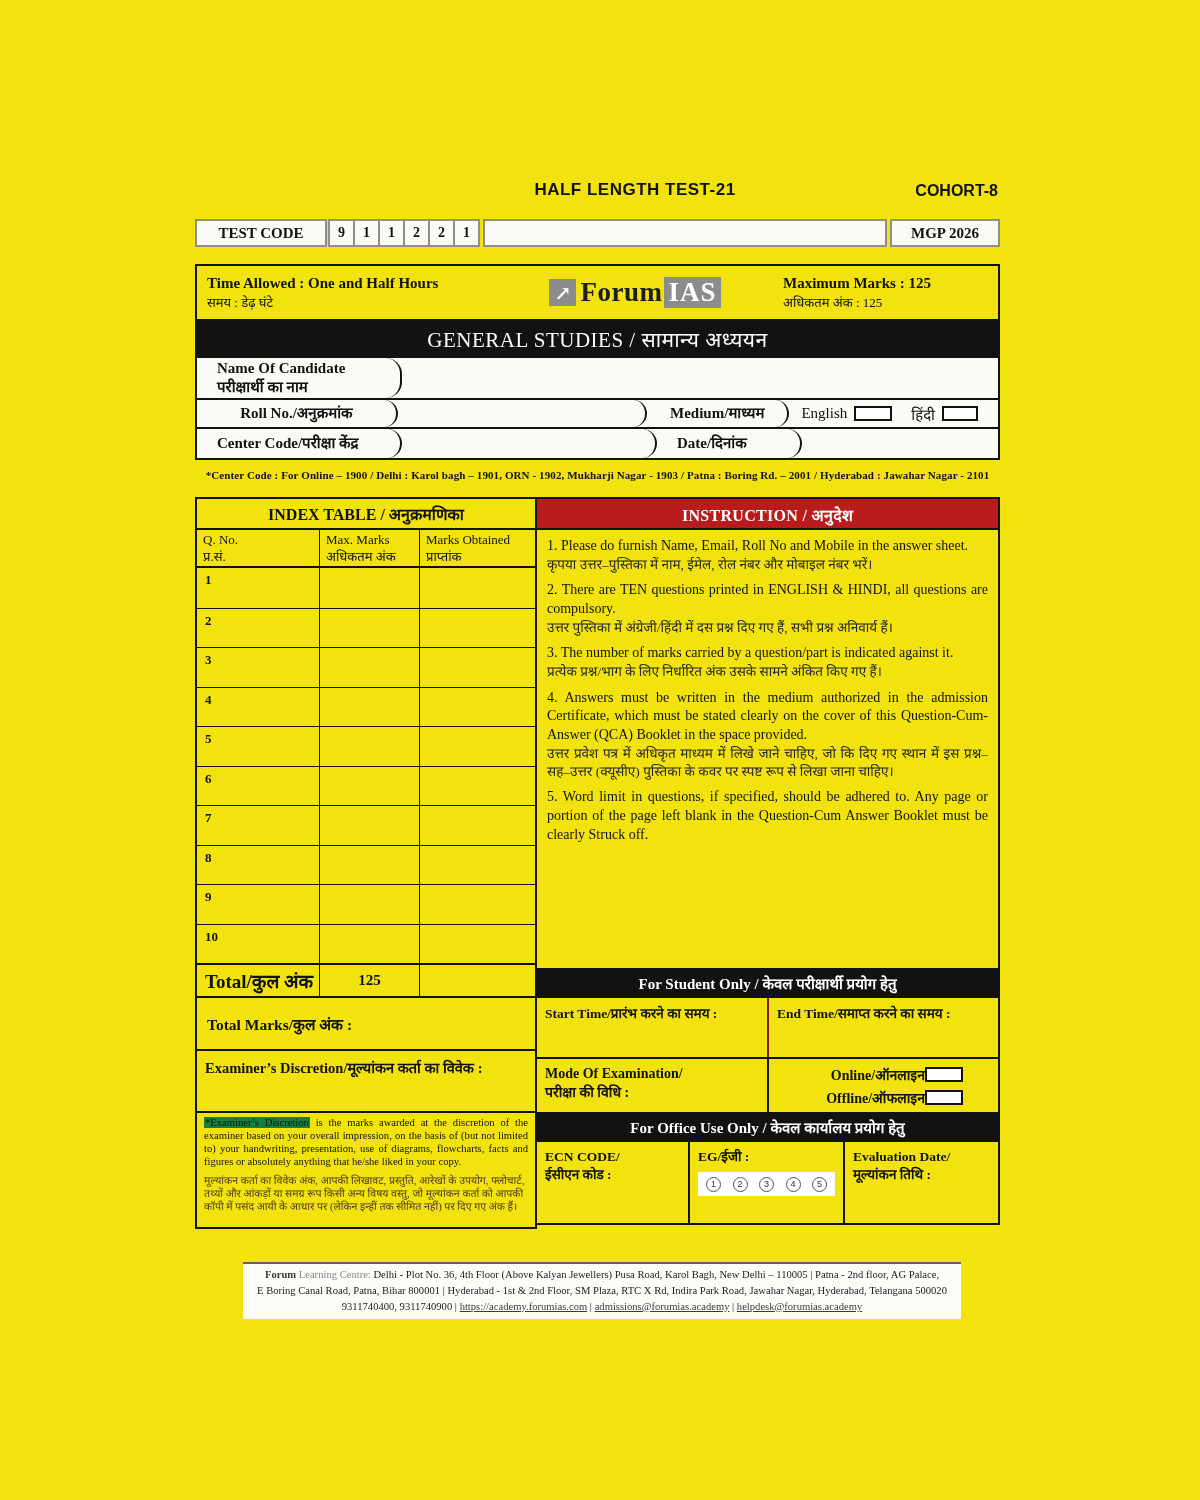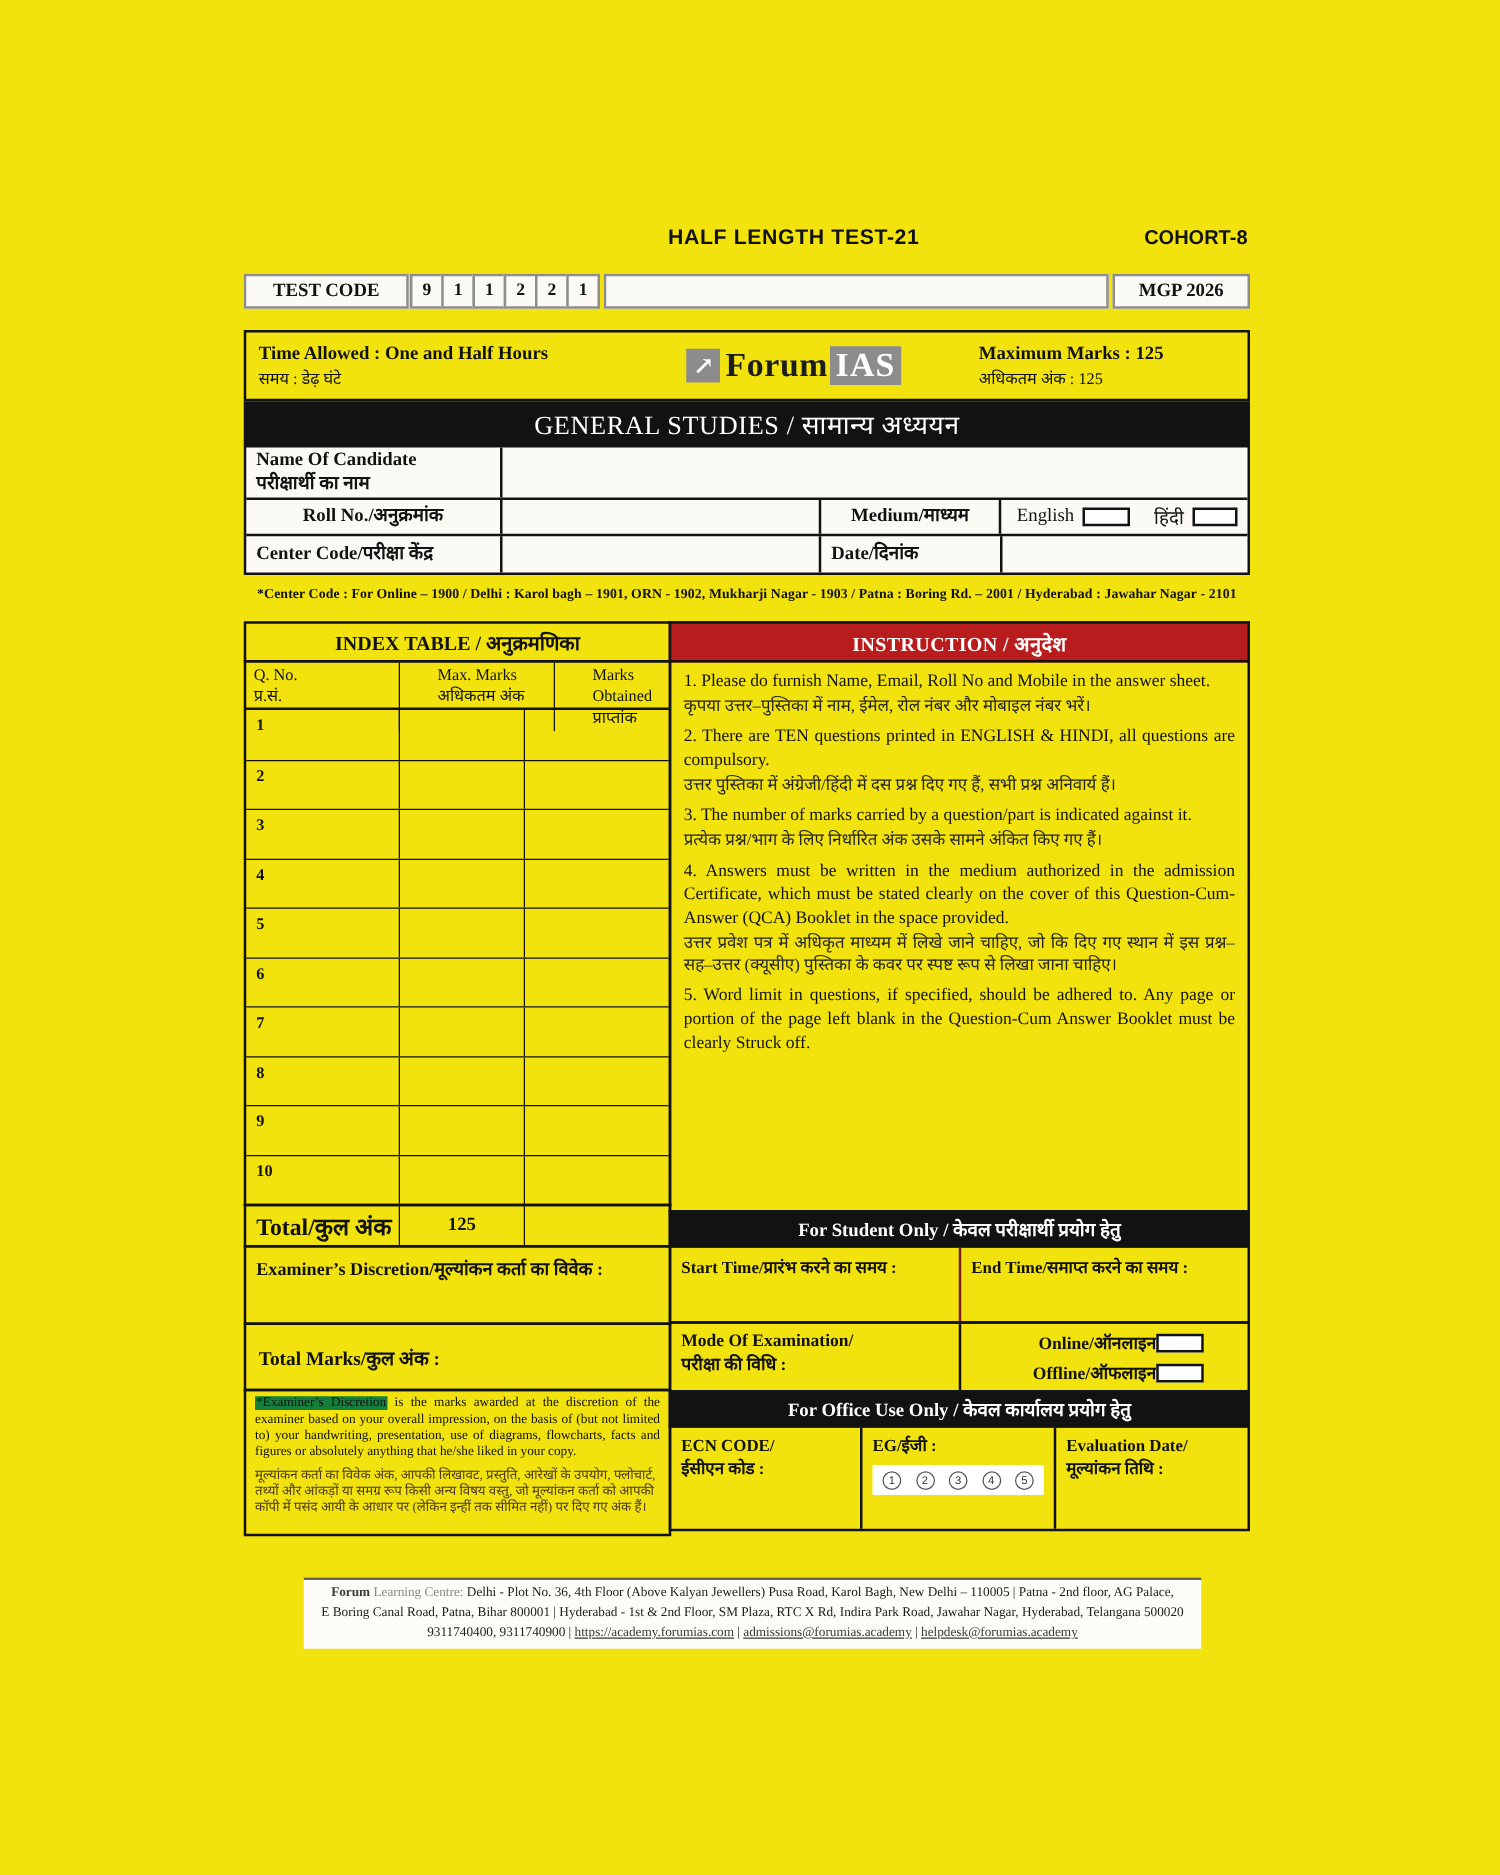--- a/index.html
+++ b/index.html
@@ -54,21 +54,21 @@
   
   .gs-bar { position:absolute; top:141px; left:0; width:100%; height:35px;
     background:#121212; color:#fff; display:flex; align-items:center; justify-content:center;
     font-size:21px; letter-spacing:.5px; }
 
   
   .cand { position:absolute; top:176px; left:0; width:100%; height:104px;
     border:2px solid #121212; background:#FBFAF5; }
   .cand-row { display:flex; border-bottom:2px solid #121212; }
   .cand-row:last-child { border-bottom:none; }
-  .cand-cell { border-right:2px solid #121212; padding:2px 8px; display:flex; flex-direction:column; justify-content:center; }
+  .cand-cell { border-right:2px solid #121212; padding:2px 20px; display:flex; flex-direction:column; justify-content:center;border-radius:16px; }
   .cand-cell:last-child { border-right:none; }
   .cand-label { font-weight:bold; font-size:15px; line-height:1.25; }
   .r1 { height:42px; } .r2 { height:29px;text-align:center; } .r3 { height:29px; }
   .w-label { width:205px; } .w-value { flex:1; } .w-mid { width:255px; } .w-med { width:145px; }
   .medium-zone { flex-direction:row !important; align-items:center; gap:7px; padding-left:12px !important; }
   .medium-zone .mtxt { font-size:15px; }
   .checkbox { width:38px; height:15px; background:#fff; border:2.5px solid #121212; display:inline-block; }
   .checkbox.small { width:36px; }
 
   
@@ -78,21 +78,21 @@
   
   .main { position:absolute; top:317px; left:0; width:100%; height:740px; }
   .colL { position:absolute; left:0; top:0; width:342px; }
   .colR { position:absolute; left:340px; top:0; width:465px; }
 
   .blk { border:2px solid #121212; margin-top:-2px; background:transparent; }
   .blk:first-child { margin-top:0; }
 
   .idx-title { height:33px; display:flex; align-items:center; justify-content:center;
     font-weight:bold; font-size:16px; }
-  .idx-head { height:40px; display:grid; grid-template-columns:123px 100px 1fr;gap:24px; }
+  .idx-head { height:40px; display:grid; grid-template-columns:123px 100px 1fr; }
   .idx-head > div { border-right:1.5px solid #121212; padding:2px 6px; font-size:13px; line-height:1.3; }
   .idx-head > div:last-child { border-right:none; }
   .idx-body {} 
   .idx-row { display:grid; grid-template-columns:123px 100px 1fr; height:39.5px;
     border-top:1.5px solid #121212; }
   .idx-row > div { border-right:1.5px solid #121212; }
   .idx-row > div:last-child { border-right:none; }
   .idx-qno { font-weight:bold; font-size:13px; padding:4px 8px; }
   .idx-total { display:grid; grid-template-columns:123px 100px 1fr; height:35px; border-top:2px solid #121212; }
   .idx-total > div { border-right:1.5px solid #121212; display:flex; align-items:center; }
@@ -292,25 +292,25 @@
             <div class="idx-qno">10</div>
             <div></div>
             <div></div>
           </div>
         </div>
       <div class="blk idx-total">
         <div class="t1">Total/कुल अंक</div>
         <div class="t2">125</div>
         <div></div>
       </div>
+      <div class="blk total-marks">
+        <span>Total Marks/कुल अंक :</span>
+      </div>
       <div class="blk exam-discretion">
         <span>Examiner’s Discretion/मूल्यांकन कर्ता का विवेक :</span>
-      </div>
-      <div class="blk total-marks">
-        <span>Total Marks/कुल अंक :</span>
       </div>
       <div class="blk fineprint">
         <div class="fp-en">
           <span class="hl">*Examiner’s Discretion</span><span> is the marks awarded at the discretion of the examiner based on your overall impression, on the basis of (but not limited to) your handwriting, presentation, use of diagrams, flowcharts, facts and figures or absolutely anything that he/she liked in your copy.</span>
         </div>
         <div class="fp-hi">मूल्यांकन कर्ता का विवेक अंक, आपकी लिखावट, प्रस्तुति, आरेखों के उपयोग, फ्लोचार्ट, तथ्यों और आंकड़ों या समग्र रूप किसी अन्य विषय वस्तु, जो मूल्यांकन कर्ता को आपकी कॉपी में पसंद आयी के आधार पर (लेकिन इन्हीं तक सीमित नहीं) पर दिए गए अंक हैं।</div>
       </div>
     </div>
 
     <div class="colR">

